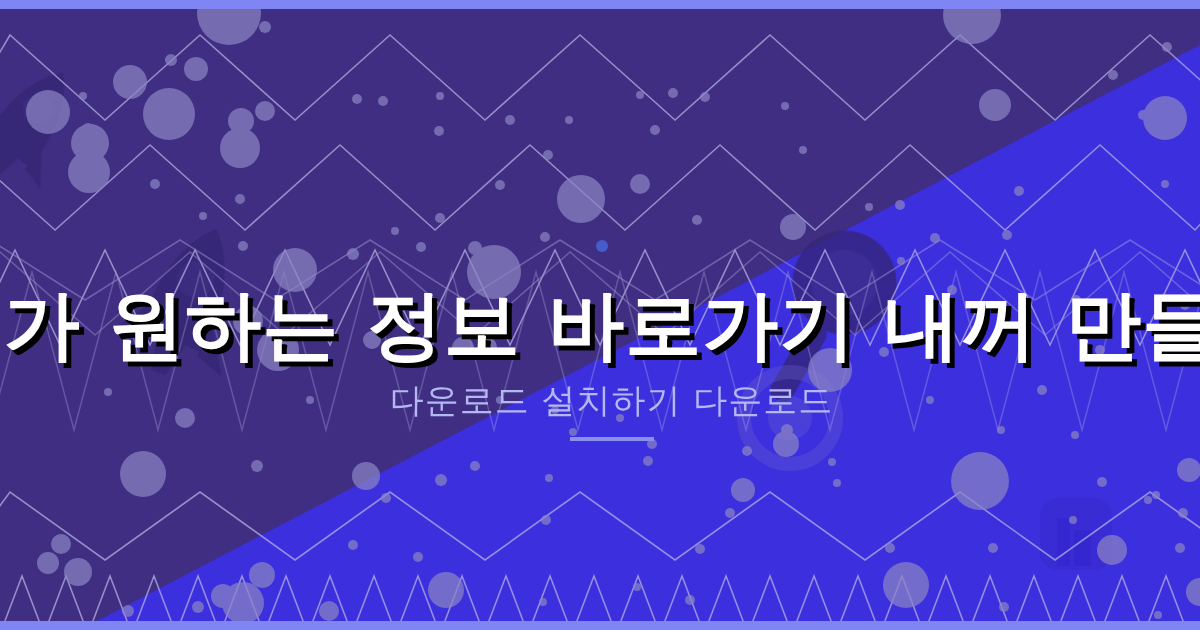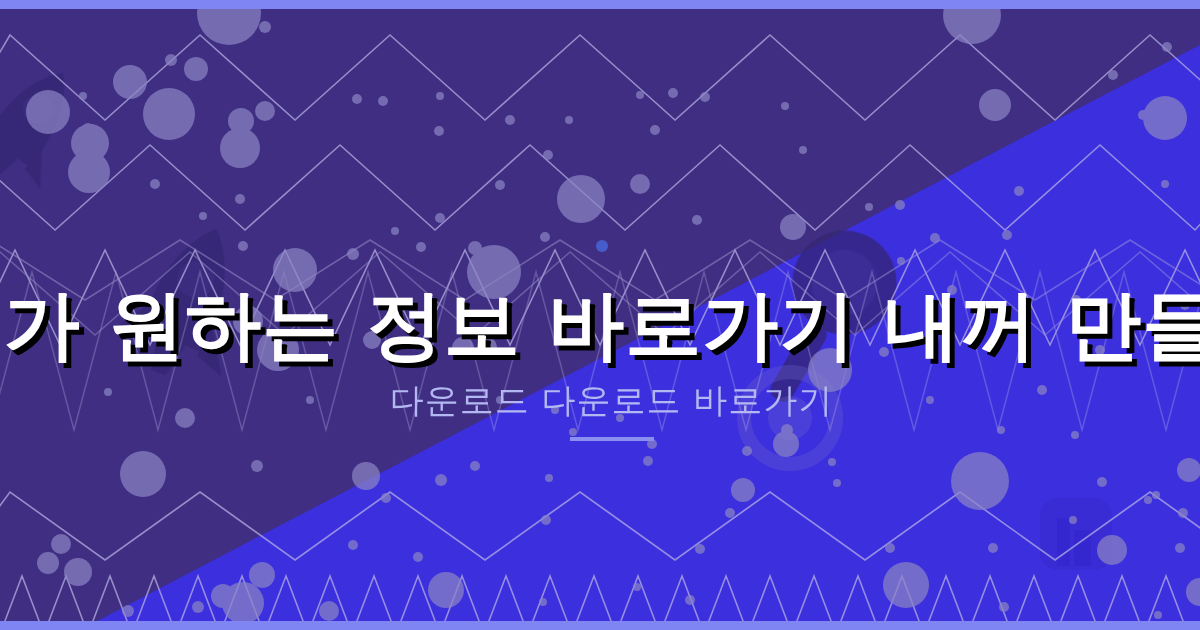--- a/index.html
+++ b/index.html
@@ -325,17 +325,17 @@
         <circle cx="108" cy="392" r="4"></circle>
       </g>
     </svg>
   </div>
 
   <div class="bar bar-top"></div>
   <div class="bar bar-bottom"></div>
 
   <div class="content">
     <div class="headline">가 원하는 정보 바로가기 내꺼 만들</div>
-    <div class="subline">다운로드 다운로드 바로가기</div>
+    <div class="subline">다운로드 설치하기 다운로드</div>
     <div class="rule"></div>
   </div>
 
 </div>
 
 </body></html>

